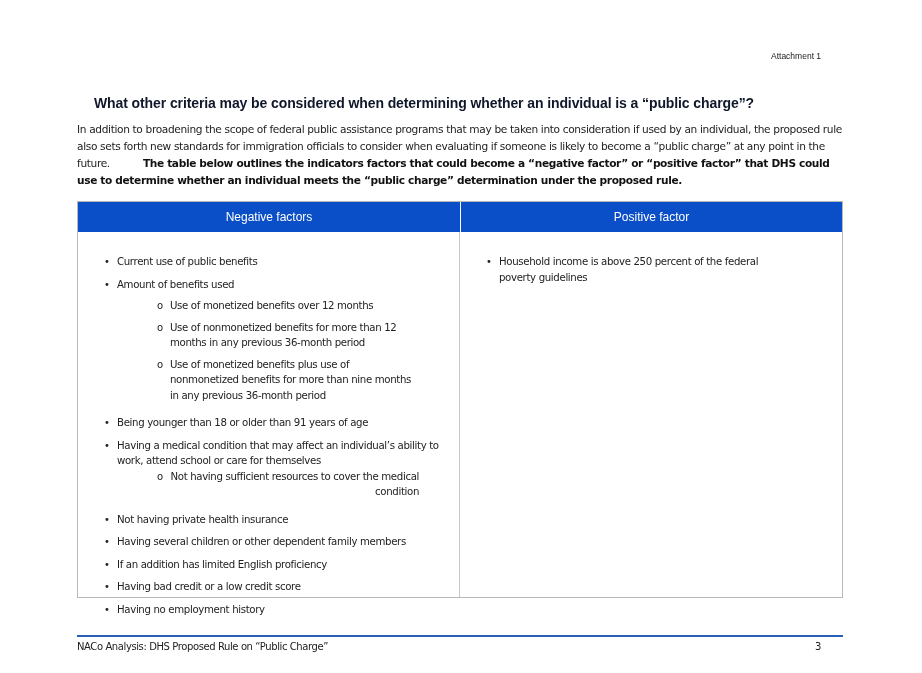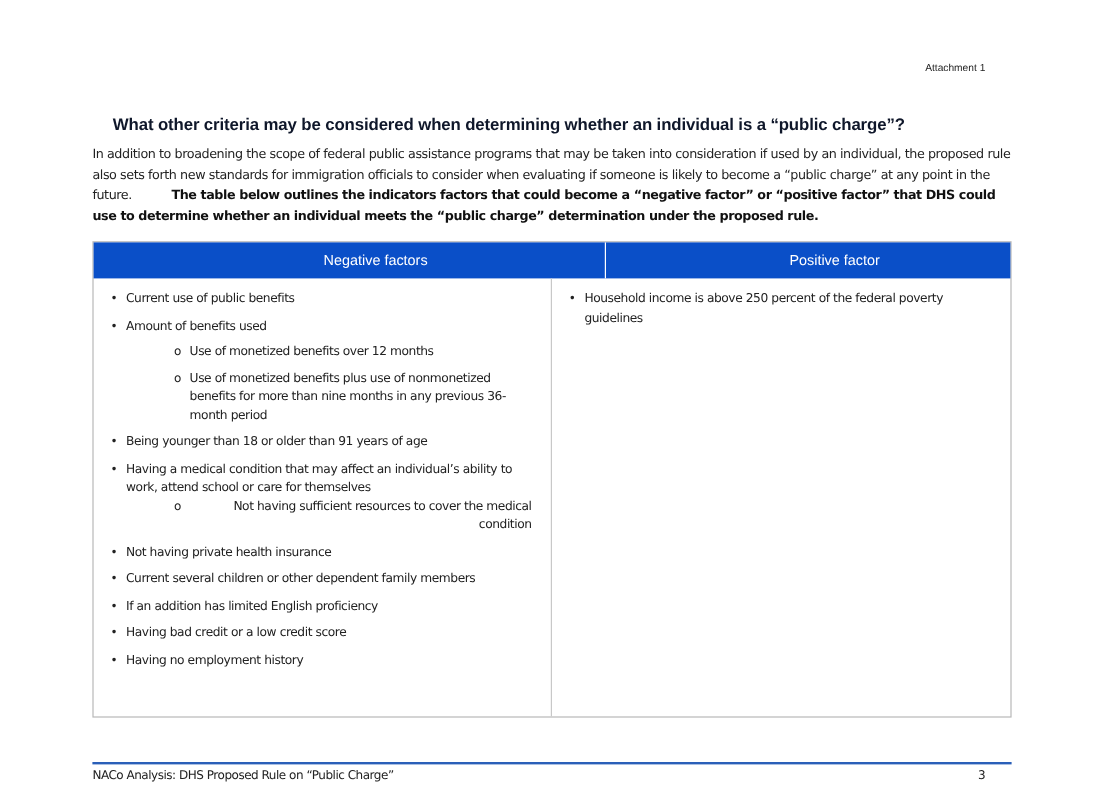--- a/index.html
+++ b/index.html
@@ -3,27 +3,27 @@
 <meta charset="utf-8">
 <style>
   html, body { margin: 0; padding: 0; background: #ffffff; }
   body { width: 922px; height: 673px; position: relative; overflow: hidden; font-family: "Liberation Sans", sans-serif; color: #111; }
   .attachment { position: absolute; left: 771px; top: 51px; font-size: 8.5px; color: #222; font-family: Liberation Sans, sans-serif; }
   .heading { position: absolute; left: 62px; top: 95px; font-size: 14px; font-weight: bold; color: #0f172a; font-family: "Liberation Sans", sans-serif; letter-spacing: -0.1px; margin-left: 32px; }
   .intro { position: absolute; left: 77px; top: 121px; width: 770px; font-size: 10.6px; line-height: 17px; color: #222; font-family: "DejaVu Sans", sans-serif; letter-spacing: -0.35px; }
   .intro b { font-weight: bold; color: #111; margin-left: 30px; }
   .table { position: absolute; left: 77px; top: 201px; width: 766px; height: 397px; border: 1px solid #b8b8b8; box-sizing: border-box; }
   .thead { display: flex; height: 30px; background: #0a4fc8; }
-  .th { color: #fff; font-size: 12px; display: flex; align-items: center; justify-content: center; font-family: "Liberation Sans", sans-serif; padding-left: 44px; }
+  .th { color: #fff; font-size: 12px; display: flex; align-items: center; justify-content: center; font-family: "Liberation Sans", sans-serif; }
   .th.neg { width: 382px; border-right: 1px solid #ffffff; }
   .th.pos { flex: 1; }
   .tbody { display: flex; height: 365px; }
   .col-neg { width: 382px; border-right: 1px solid #c8c8c8; box-sizing: border-box; padding-top: 10px; }
   .col-pos { flex: 1; padding-top: 10px; }
-  ul { list-style: none; margin: 0; padding: 0; }
+  ul { list-style: none; margin: 12px; padding: 0; }
   li { font-size: 10.2px; line-height: 15.5px; color: #222; font-family: "DejaVu Sans", sans-serif; letter-spacing: -0.35px; position: relative; }
   li.b1 { padding-left: 27px; margin-bottom: 7px; padding-right: 8px; }
   li.b1::before { content: "•"; position: absolute; left: 14px; top: 0; font-size: 10px; }
   li.b2 { padding-left: 80px; margin-bottom: 6px; padding-right: 8px; }
   li.b2::before { content: "o"; position: absolute; left: 67px; top: 0; font-size: 10px; }
   .sub { margin-top: 6px; }
   .sub-tight { margin-top: 0px; }
   .footer-rule { position: absolute; left: 77px; top: 635px; width: 766px; height: 2px; background: #2a5fb8; }
   .footer-text { position: absolute; left: 77px; top: 641px; font-size: 10px; color: #222; font-family: "DejaVu Sans", sans-serif; letter-spacing: -0.4px; }
   .page-num { position: absolute; left: 815px; top: 641px; font-size: 10px; color: #222; font-family: "DejaVu Sans", sans-serif; }
@@ -44,31 +44,32 @@
     <div class="th neg">Negative factors</div>
     <div class="th pos">Positive factor</div>
   </div>
   <div class="tbody">
     <div class="col-neg">
       <ul>
         <li class="b1">Current use of public benefits</li>
         <li class="b1"><span>Amount of benefits used</span>
           <ul class="sub" style="margin-left:-27px;">
             <li class="b2">Use of monetized benefits over 12 months</li>
+            <li class="b2">Use of nonmonetized benefits for more than 12 months in any previous 36-month period</li>
             <li class="b2" style="margin-bottom:0;">Use of monetized benefits plus use of nonmonetized benefits for more than nine months in any previous 36-month period</li>
           </ul>
         </li>
         <li class="b1">Being younger than 18 or older than 91 years of age</li>
         <li class="b1"><span>Having a medical condition that may affect an individual’s ability to work, attend school or care for themselves</span>
           <ul class="sub-tight" style="margin-left:-27px;">
             <li class="b2" style="margin-bottom:0;text-align:right;">Not having sufficient resources to cover the medical condition</li>
           </ul>
         </li>
         <li class="b1">Not having private health insurance</li>
-        <li class="b1">Current several children or other dependent family members</li>
+        <li class="b1">Having several children or other dependent family members</li>
         <li class="b1">If an addition has limited English proficiency</li>
         <li class="b1">Having bad credit or a low credit score</li>
         <li class="b1">Having no employment history</li>
       </ul>
     </div>
     <div class="col-pos">
       <ul>
         <li class="b1" style="padding-right:40px;">Household income is above 250 percent of the federal poverty guidelines</li>
       </ul>
     </div>

